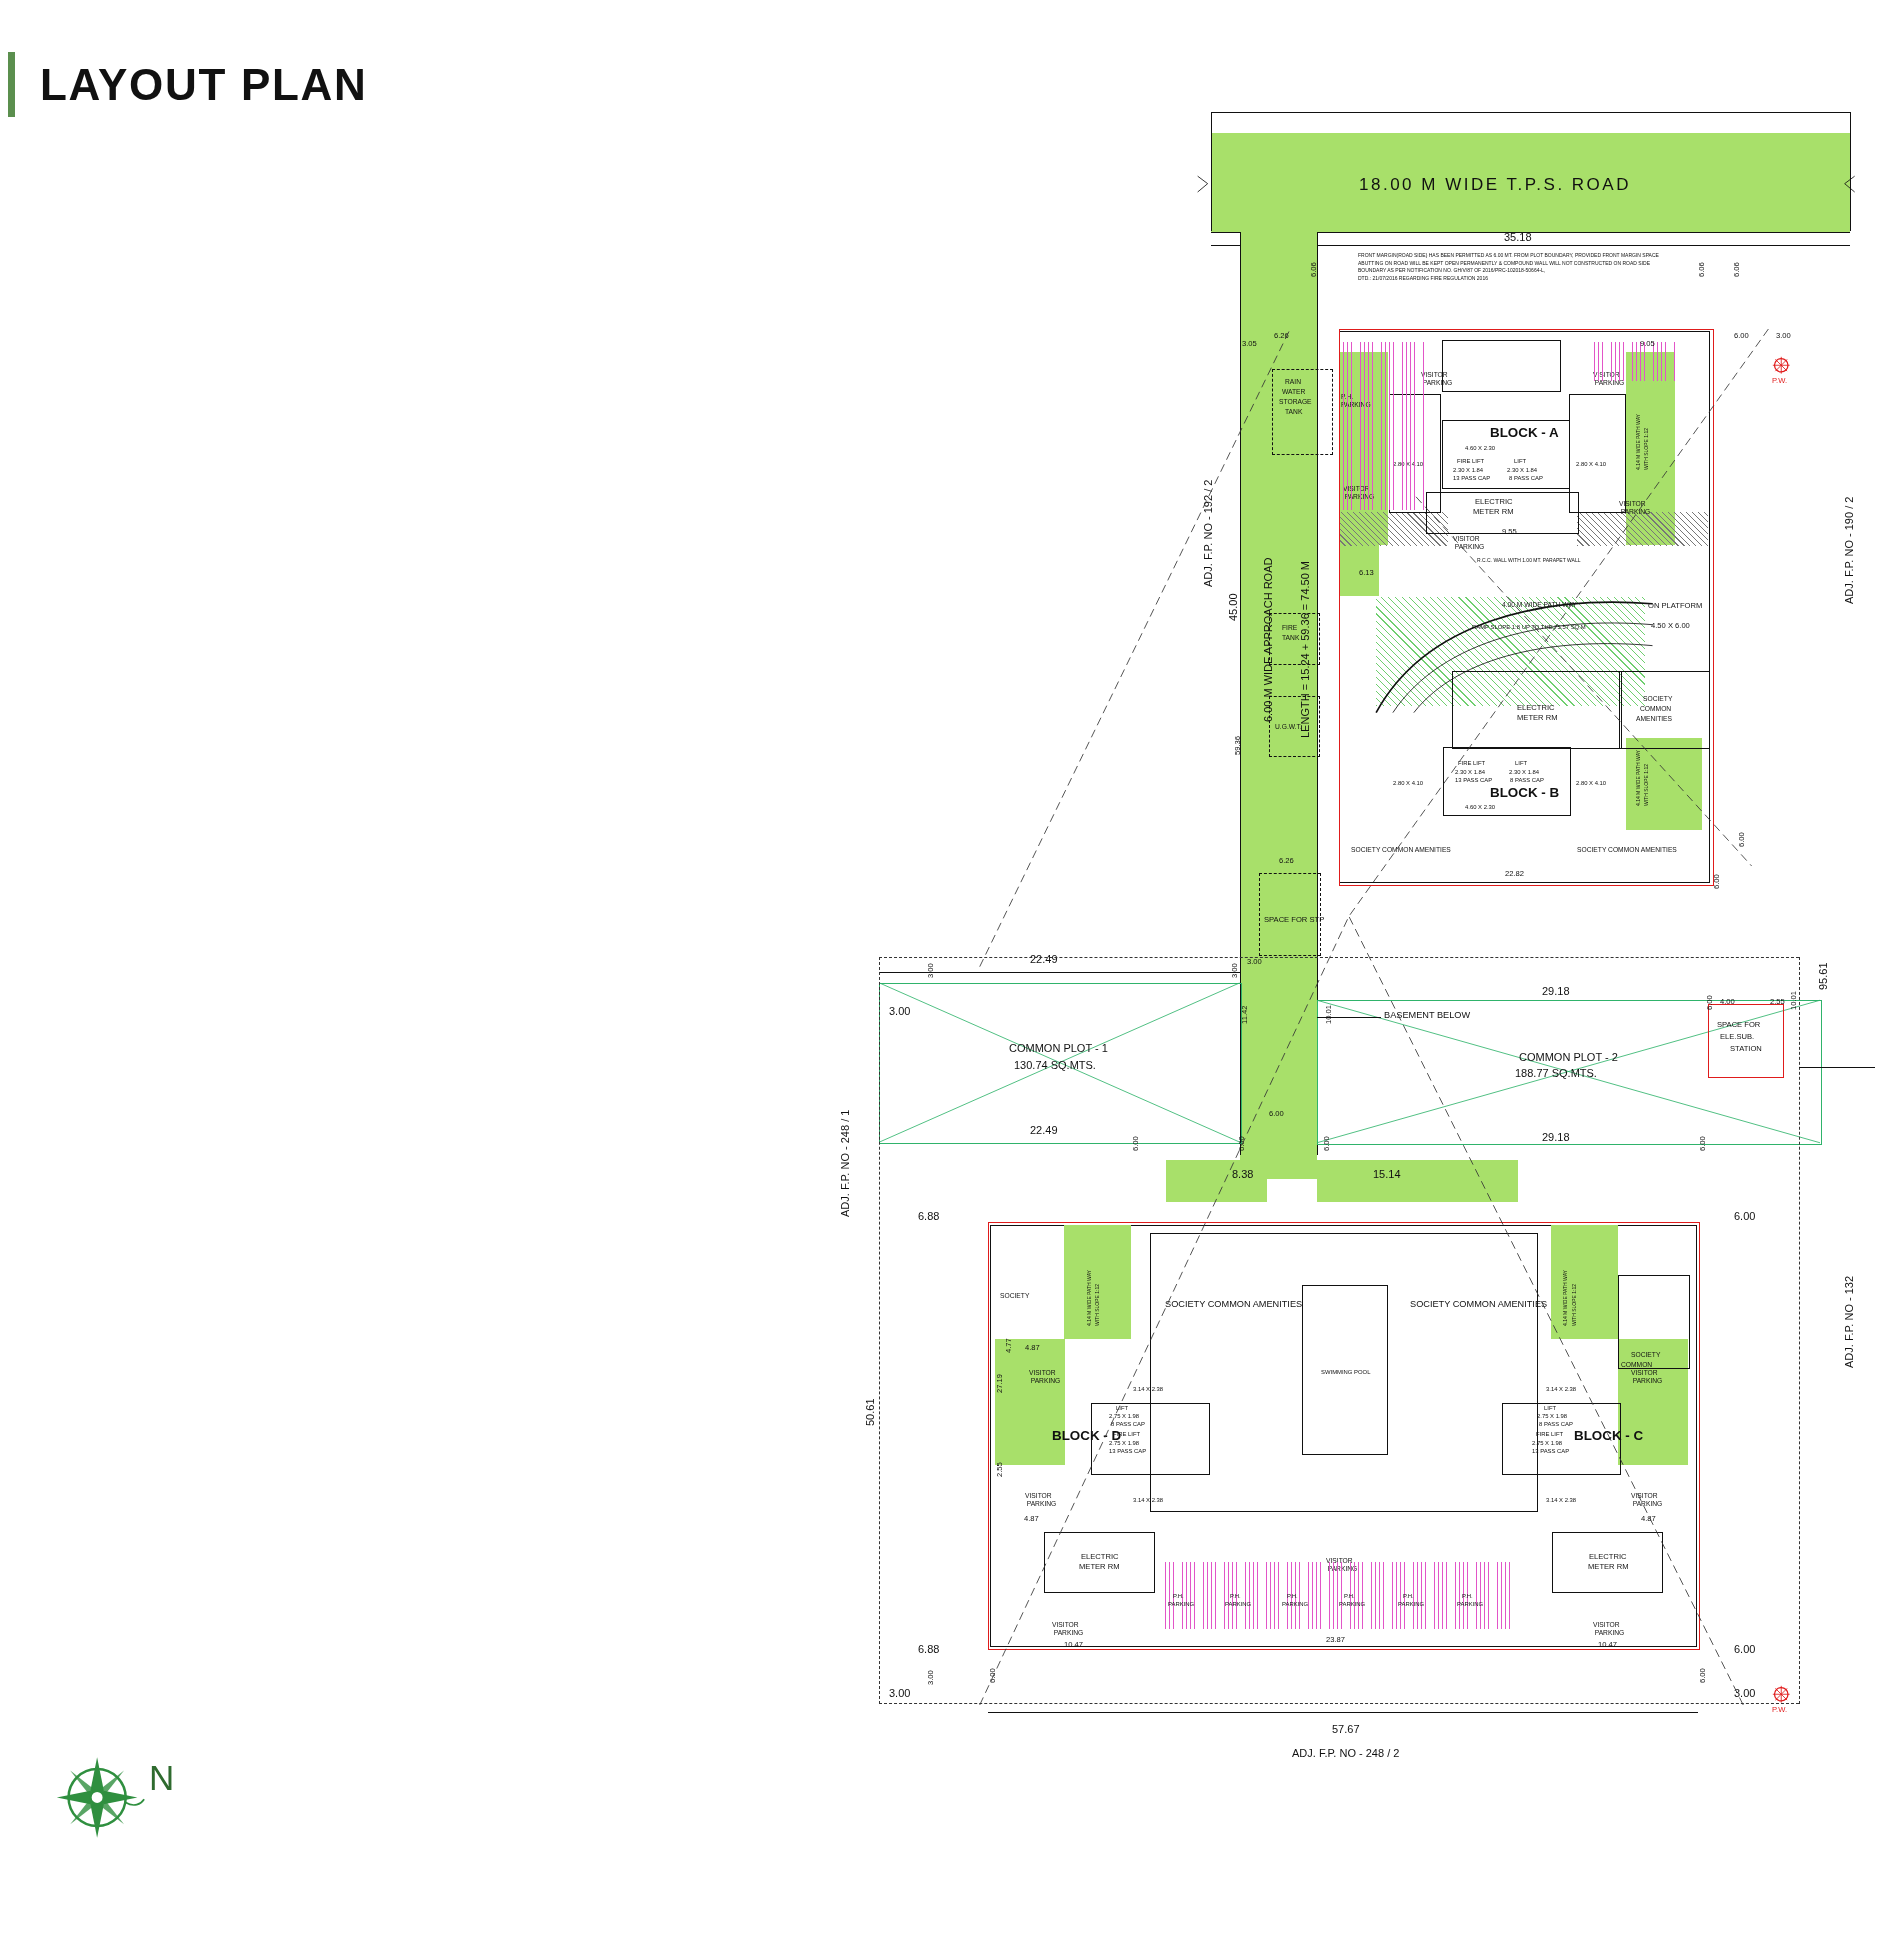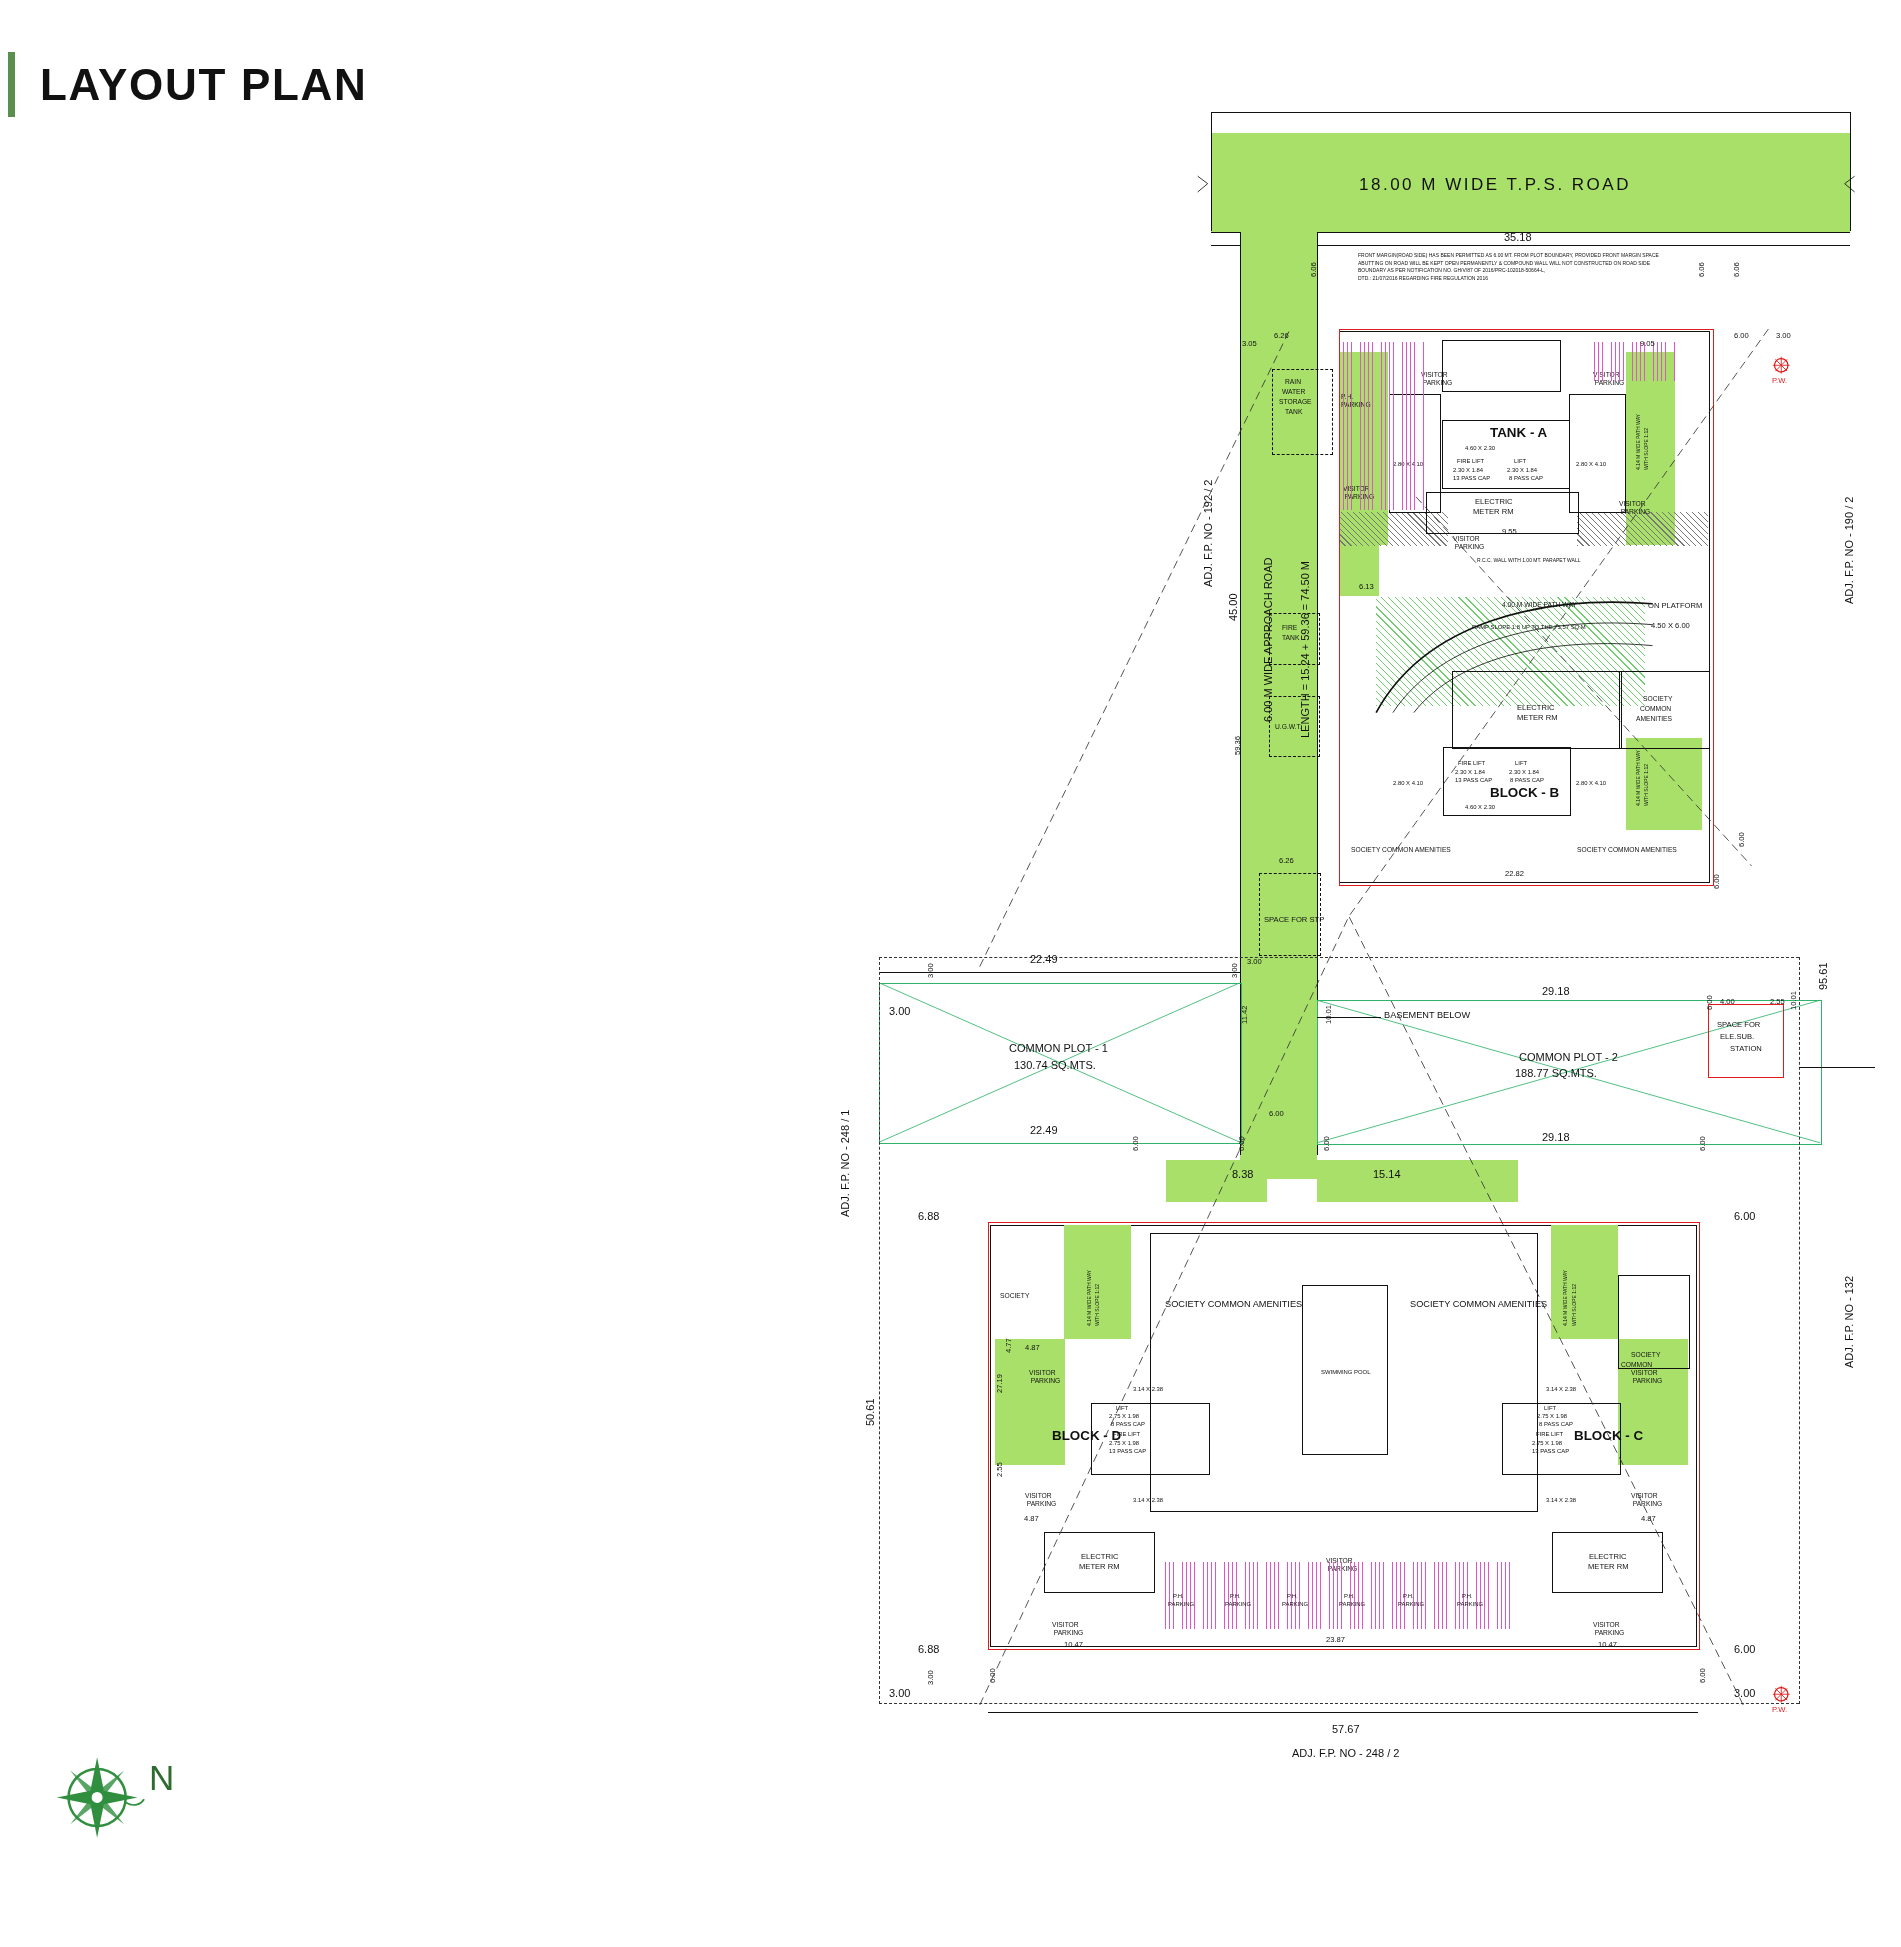--- a/index.html
+++ b/index.html
@@ -86,21 +86,21 @@
   <div class="abs blk" style="left:1339px;top:331px;width:369px;height:550px;background:#fff;"></div>
 
   <div class="abs green" style="left:1339px;top:352px;width:49px;height:193px;"></div>
   <div class="abs green" style="left:1626px;top:352px;width=49px;width:49px;height:193px;"></div>
   <div class="abs green" style="left:1626px;top:738px;width:76px;height:92px;"></div>
   <div class="abs green" style="left:1339px;top:537px;width:40px;height:59px;"></div>
 
   <div class="abs hatch-gray" style="left:1339px;top:512px;width:109px;height:34px;"></div>
   <div class="abs hatch-gray" style="left:1577px;top:512px;width:131px;height:34px;"></div>
 
-  <div class="txt s16 redtxt" style="left:1490px;top:425px;font-weight:bold;">TANK - A</div>
+  <div class="txt s16 redtxt" style="left:1490px;top:425px;font-weight:bold;">BLOCK - A</div>
   <div class="txt s16 redtxt" style="left:1490px;top:785px;font-weight:bold;">BLOCK - B</div>
 
   <div class="abs blk" style="left:1442px;top:340px;width:117px;height:50px;"></div>
   <div class="abs blk" style="left:1442px;top:420px;width:126px;height:67px;"></div>
   <div class="abs blk" style="left:1389px;top:394px;width:50px;height:117px;"></div>
   <div class="abs blk" style="left:1569px;top:394px;width:55px;height:117px;"></div>
 
   <div class="txt s7" style="left:1457px;top:458px;">FIRE LIFT</div>
   <div class="txt s7" style="left:1453px;top:467px;">2.30 X 1.84</div>
   <div class="txt s7" style="left:1453px;top:475px;">13 PASS CAP</div>
@@ -203,21 +203,21 @@
 
   <div class="txt s9" style="left:1274px;top:331px;">6.26</div>
   <div class="txt s9" style="left:1242px;top:339px;">3.05</div>
   <div class="txt s9 vert" style="left:1309px;top:277px;">6.06</div>
   <div class="txt s9 vert" style="left:1697px;top:277px;">6.06</div>
   <div class="txt s9 vert" style="left:1732px;top:277px;">6.06</div>
   <div class="txt s9" style="left:1734px;top:331px;">6.00</div>
   <div class="txt s9" style="left:1776px;top:331px;">3.00</div>
   <div class="txt s9 redtxt" style="left:1640px;top:339px;">9.05</div>
   <div class="txt s9 redtxt" style="left:1502px;top:527px;">9.55</div>
-  <div class="txt s9 redtxt" style="left:1359px;top:582px;">6.13</div>
+  <div class="txt s9 redtxt" style="left:1359px;top:568px;">6.13</div>
   <div class="txt s9 redtxt" style="left:1505px;top:869px;">22.82</div>
   <div class="txt s9" style="left:1279px;top:856px;">6.26</div>
   <div class="txt s9 vert" style="left:1737px;top:847px;">6.00</div>
   <div class="txt s9 vert" style="left:1712px;top:889px;">6.00</div>
 
   <svg class="abs" style="left:1772px;top:356px;width:18.5px;height:18.5px;" viewBox="0 0 22 22" width="18.5" height="18.5">
     <circle cx="11" cy="11" r="8" stroke="#e01b1b" fill="none" stroke-width="1.5"></circle>
     <path d="M11 1 L11 21 M1 11 L21 11 M4 4 L18 18 M18 4 L4 18" stroke="#e01b1b" stroke-width="1"></path>
   </svg>
   <div class="pw" style="left:1772px;top:376px;">P.W.</div>

